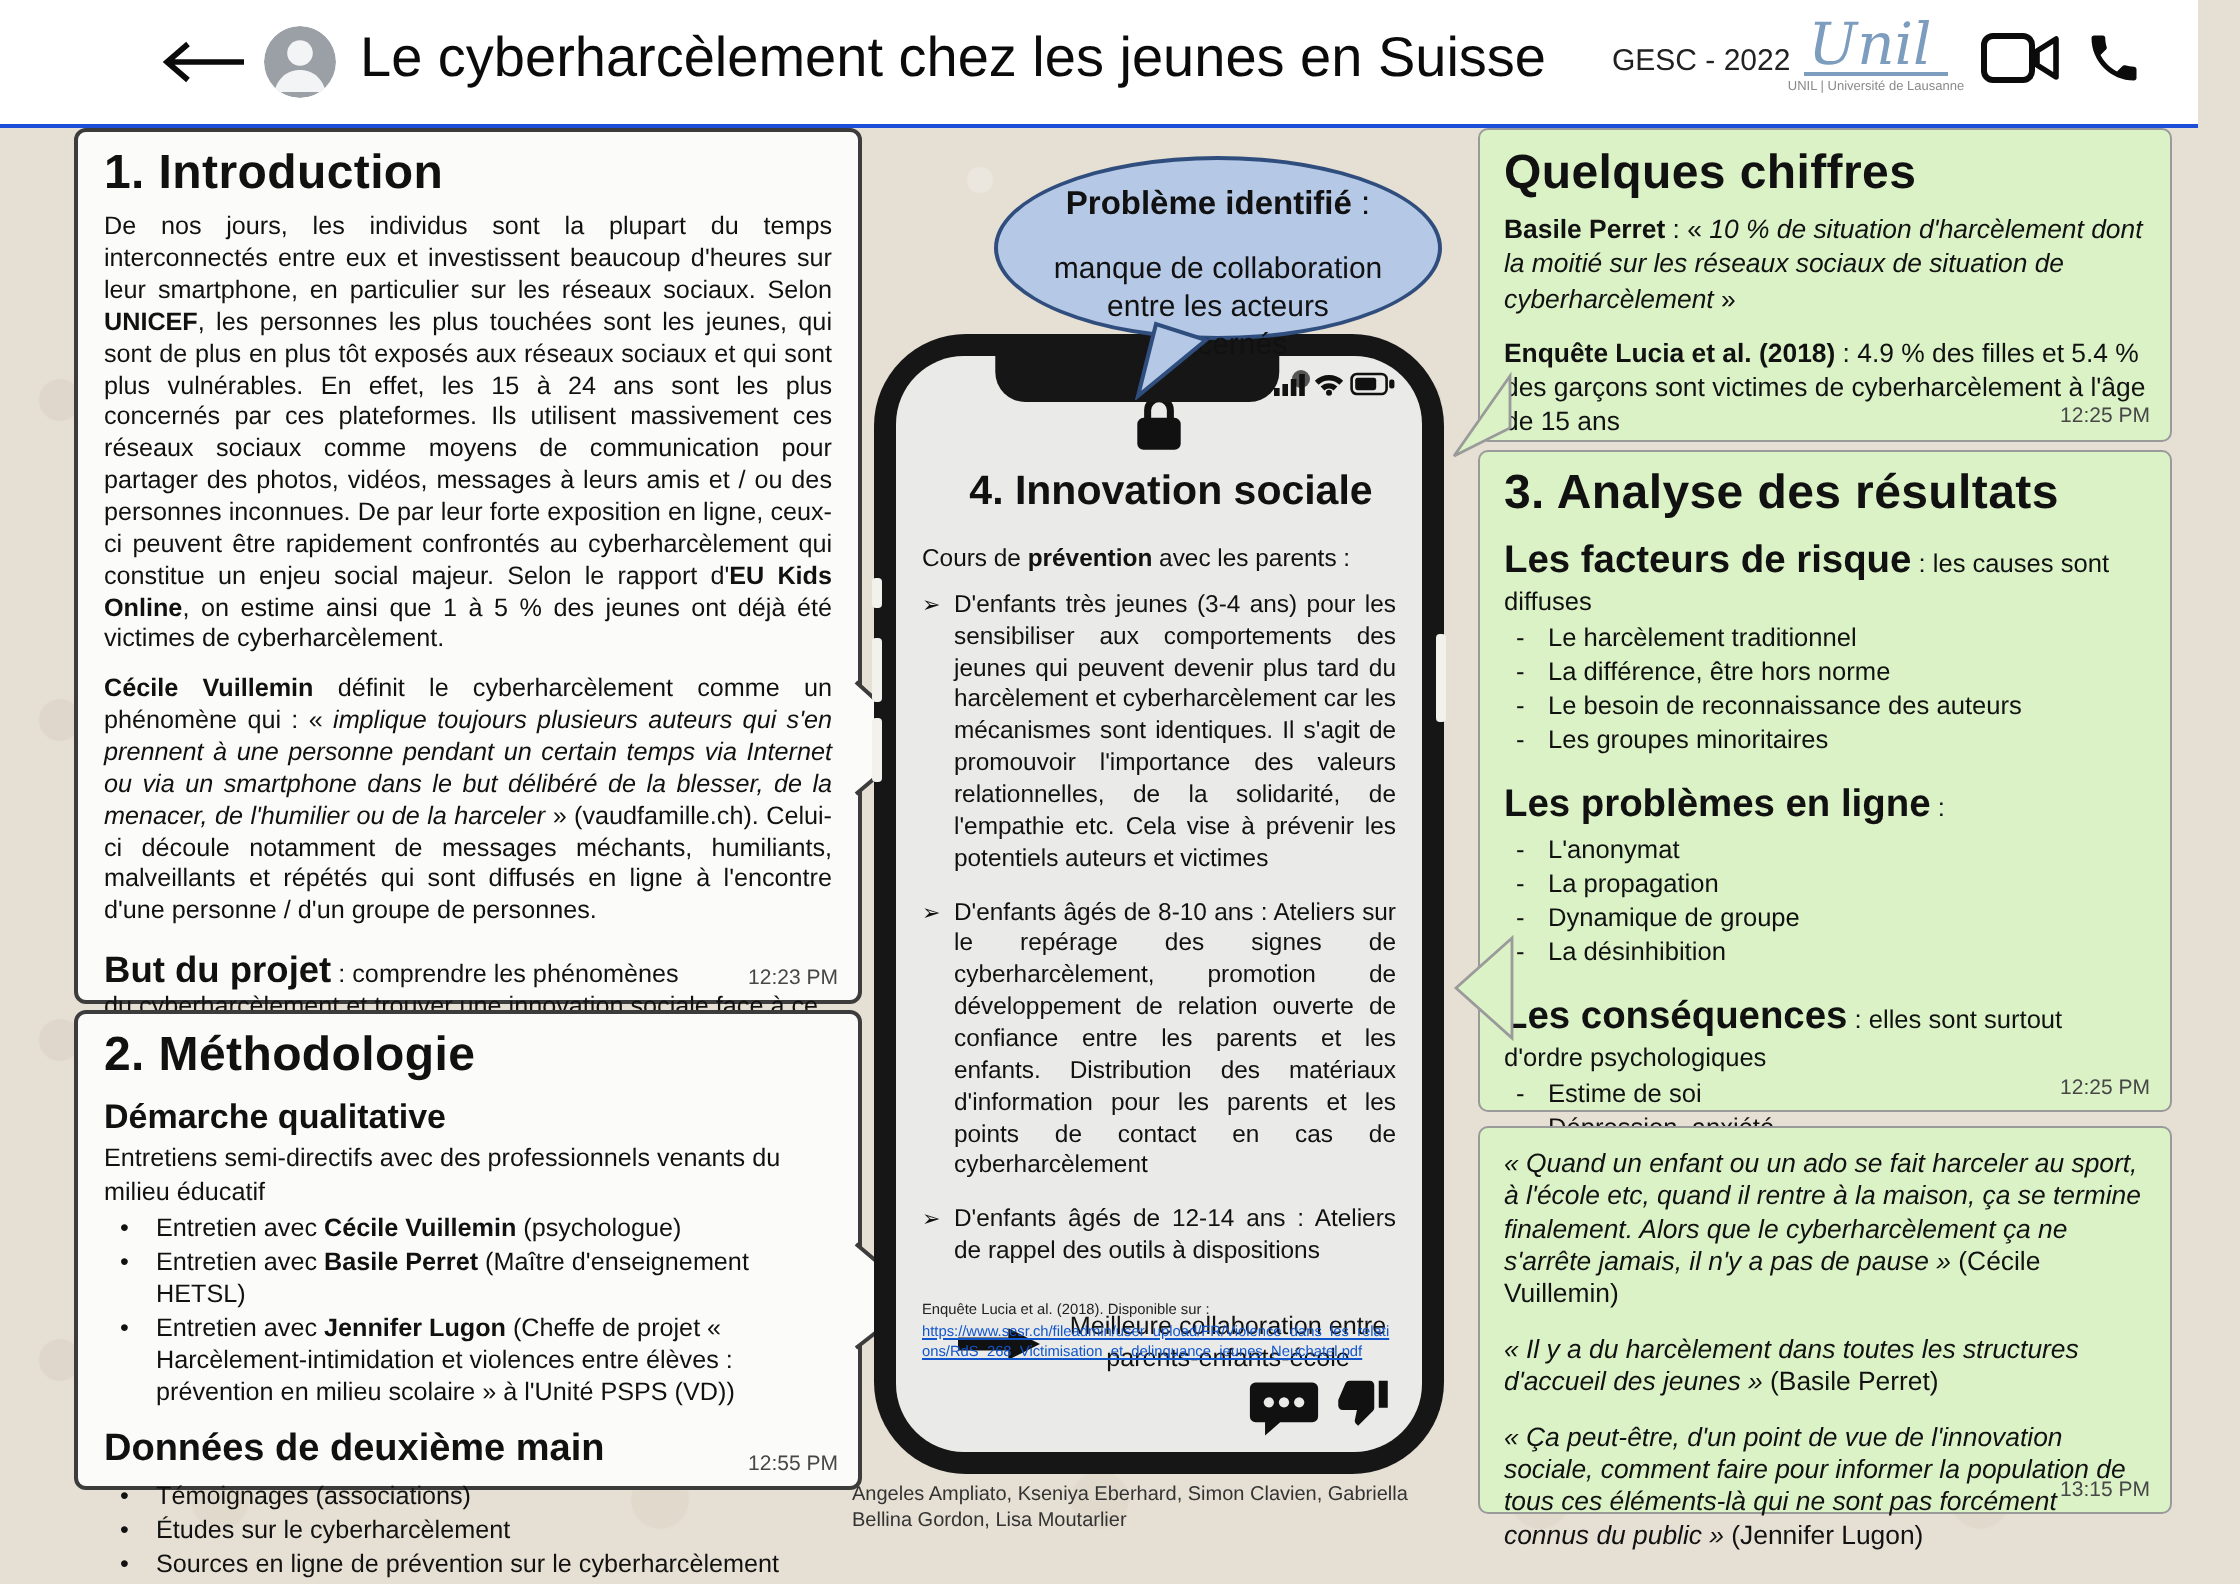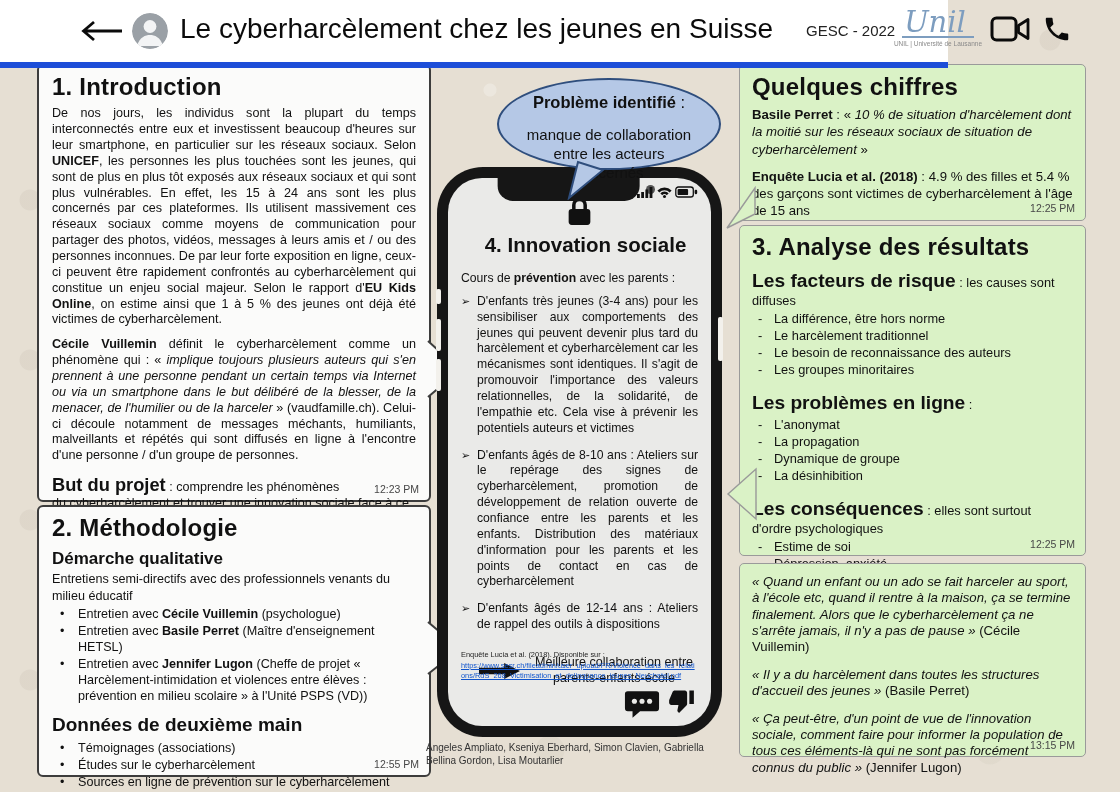--- a/index.html
+++ b/index.html
@@ -7,21 +7,21 @@
     width:1120px;height:792px;position:relative;overflow:hidden;
     font-family:"Liberation Sans","DejaVu Sans",sans-serif;color:#111;
     background-color:#e6dfd3;
     background-image:
       radial-gradient(circle at 30px 40px, rgba(120,110,90,.07) 0 10px, transparent 11px),
       radial-gradient(circle at 110px 120px, rgba(120,110,90,.05) 0 14px, transparent 15px),
       radial-gradient(circle at 70px 90px, rgba(255,255,255,.25) 0 6px, transparent 7px);
     background-size:170px 160px,220px 210px,140px 150px;
   }
   
-  .header{position:absolute;left:0;top:0;width:948px;height:62px;background:#fff;border-bottom:6px solid #1d4ed8;z-index:20;}
+  .header{position:absolute;left:0;top:0;width:1099px;height:62px;background:#fff;border-bottom:2px solid #1d4ed8;z-index:20;}
   .back-btn{position:absolute;left:78px;top:18px;width:46px;height:26px;cursor:pointer;}
   .avatar{position:absolute;left:132px;top:13px;width:36px;height:36px;border-radius:50%;overflow:hidden;cursor:pointer;}
   .page-title{position:absolute;left:180px;top:13px;font-size:28px;color:#0b0b0b;white-space:nowrap;}
   .event-badge{position:absolute;left:806px;top:22px;font-size:15px;color:#222;}
   .unil{position:absolute;left:893px;top:8px;width:90px;text-align:center;}
   .unil-script{font-family:"DejaVu Serif","Liberation Serif",serif;font-style:italic;font-size:29px;line-height:28px;color:#7d9dbf;border-bottom:2px solid #7d9dbf;display:inline-block;padding:0 8px 0 2px;}
   .unil-caption{font-size:6.5px;color:#8a8a8a;margin-top:2px;white-space:nowrap;}
   .hdr-icon{position:absolute;top:15px;cursor:pointer;}
   .video-btn{left:990px;}
   .call-btn{left:1042px;top:14px;}
@@ -32,21 +32,21 @@
   .card h2{margin:2px 0 4px 0;font-size:24px;letter-spacing:.2px;}
   .ts{position:absolute;right:10px;bottom:4px;font-size:10.5px;color:#474747;}
   .rt-b{font-weight:700;}
   .rt-i{font-style:italic;}
   .rt-big{font-weight:700;font-size:1.45em;}
   .tail{position:absolute;z-index:3;}
   
   .intro{left:37px;top:64px;width:394px;height:438px;font-size:12.6px;line-height:1.26;}
   .intro p{margin:0 0 9px 0;text-align:justify;}
   .intro .no-just{text-align:left;white-space:pre-wrap;}
-  .metho{left:37px;top:505px;width:394px;height:272px;font-size:12.6px;line-height:1.28;}
+  .metho{left:37px;top:505px;width:394px;height:240px;font-size:12.6px;line-height:1.28;}
   .metho h3{margin:2px 0 2px 0;font-size:17px;}
   .metho .lead{margin:0 0 2px 0;}
   .b-list{margin:0;padding:0;list-style:none;}
   .b-list li{position:relative;padding-left:26px;margin:1px 0;}
   .b-list li::before{content:"•";position:absolute;left:8px;top:0;}
   
   .bubble{position:absolute;left:497px;top:78px;width:224px;height:92px;background:#b5c8e6;border:2px solid #2f4e7d;border-radius:50%;box-sizing:border-box;text-align:center;padding-top:13px;z-index:6;}
   .bubble-title{font-size:16.5px;}
   .bubble-body{font-size:15px;line-height:1.25;margin-top:14px;padding:0 22px;}
   
@@ -244,22 +244,22 @@
   <span class="ts">12:25 PM</span>
   <svg class="tail" style="left:-17px;bottom:-12px;" width="34" height="48">
     <path d="M32 4 L4 44 L32 30 Z" fill="#daf2c6" stroke="#9a9a9a" stroke-width="1.4"></path>
   </svg>
 </div>
 
 <div class="card green-card analysis">
   <h2>3. Analyse des résultats</h2>
   <div class="an-head"><span class="rt-b rt-big">Les facteurs de risque</span><span> : les causes sont diffuses</span></div>
   <ul class="d-list">
+    <li>Le harcèlement traditionnel</li>
     <li>La différence, être hors norme</li>
-    <li>Le harcèlement traditionnel</li>
     <li>Le besoin de reconnaissance des auteurs</li>
     <li>Les groupes minoritaires</li>
   </ul>
   <div class="an-head" style="margin-top:13px;"><span class="rt-b rt-big">Les problèmes en ligne</span><span> :</span></div>
   <ul class="d-list">
     <li>L'anonymat</li>
     <li>La propagation</li>
     <li>Dynamique de groupe</li>
     <li>La désinhibition</li>
   </ul>

